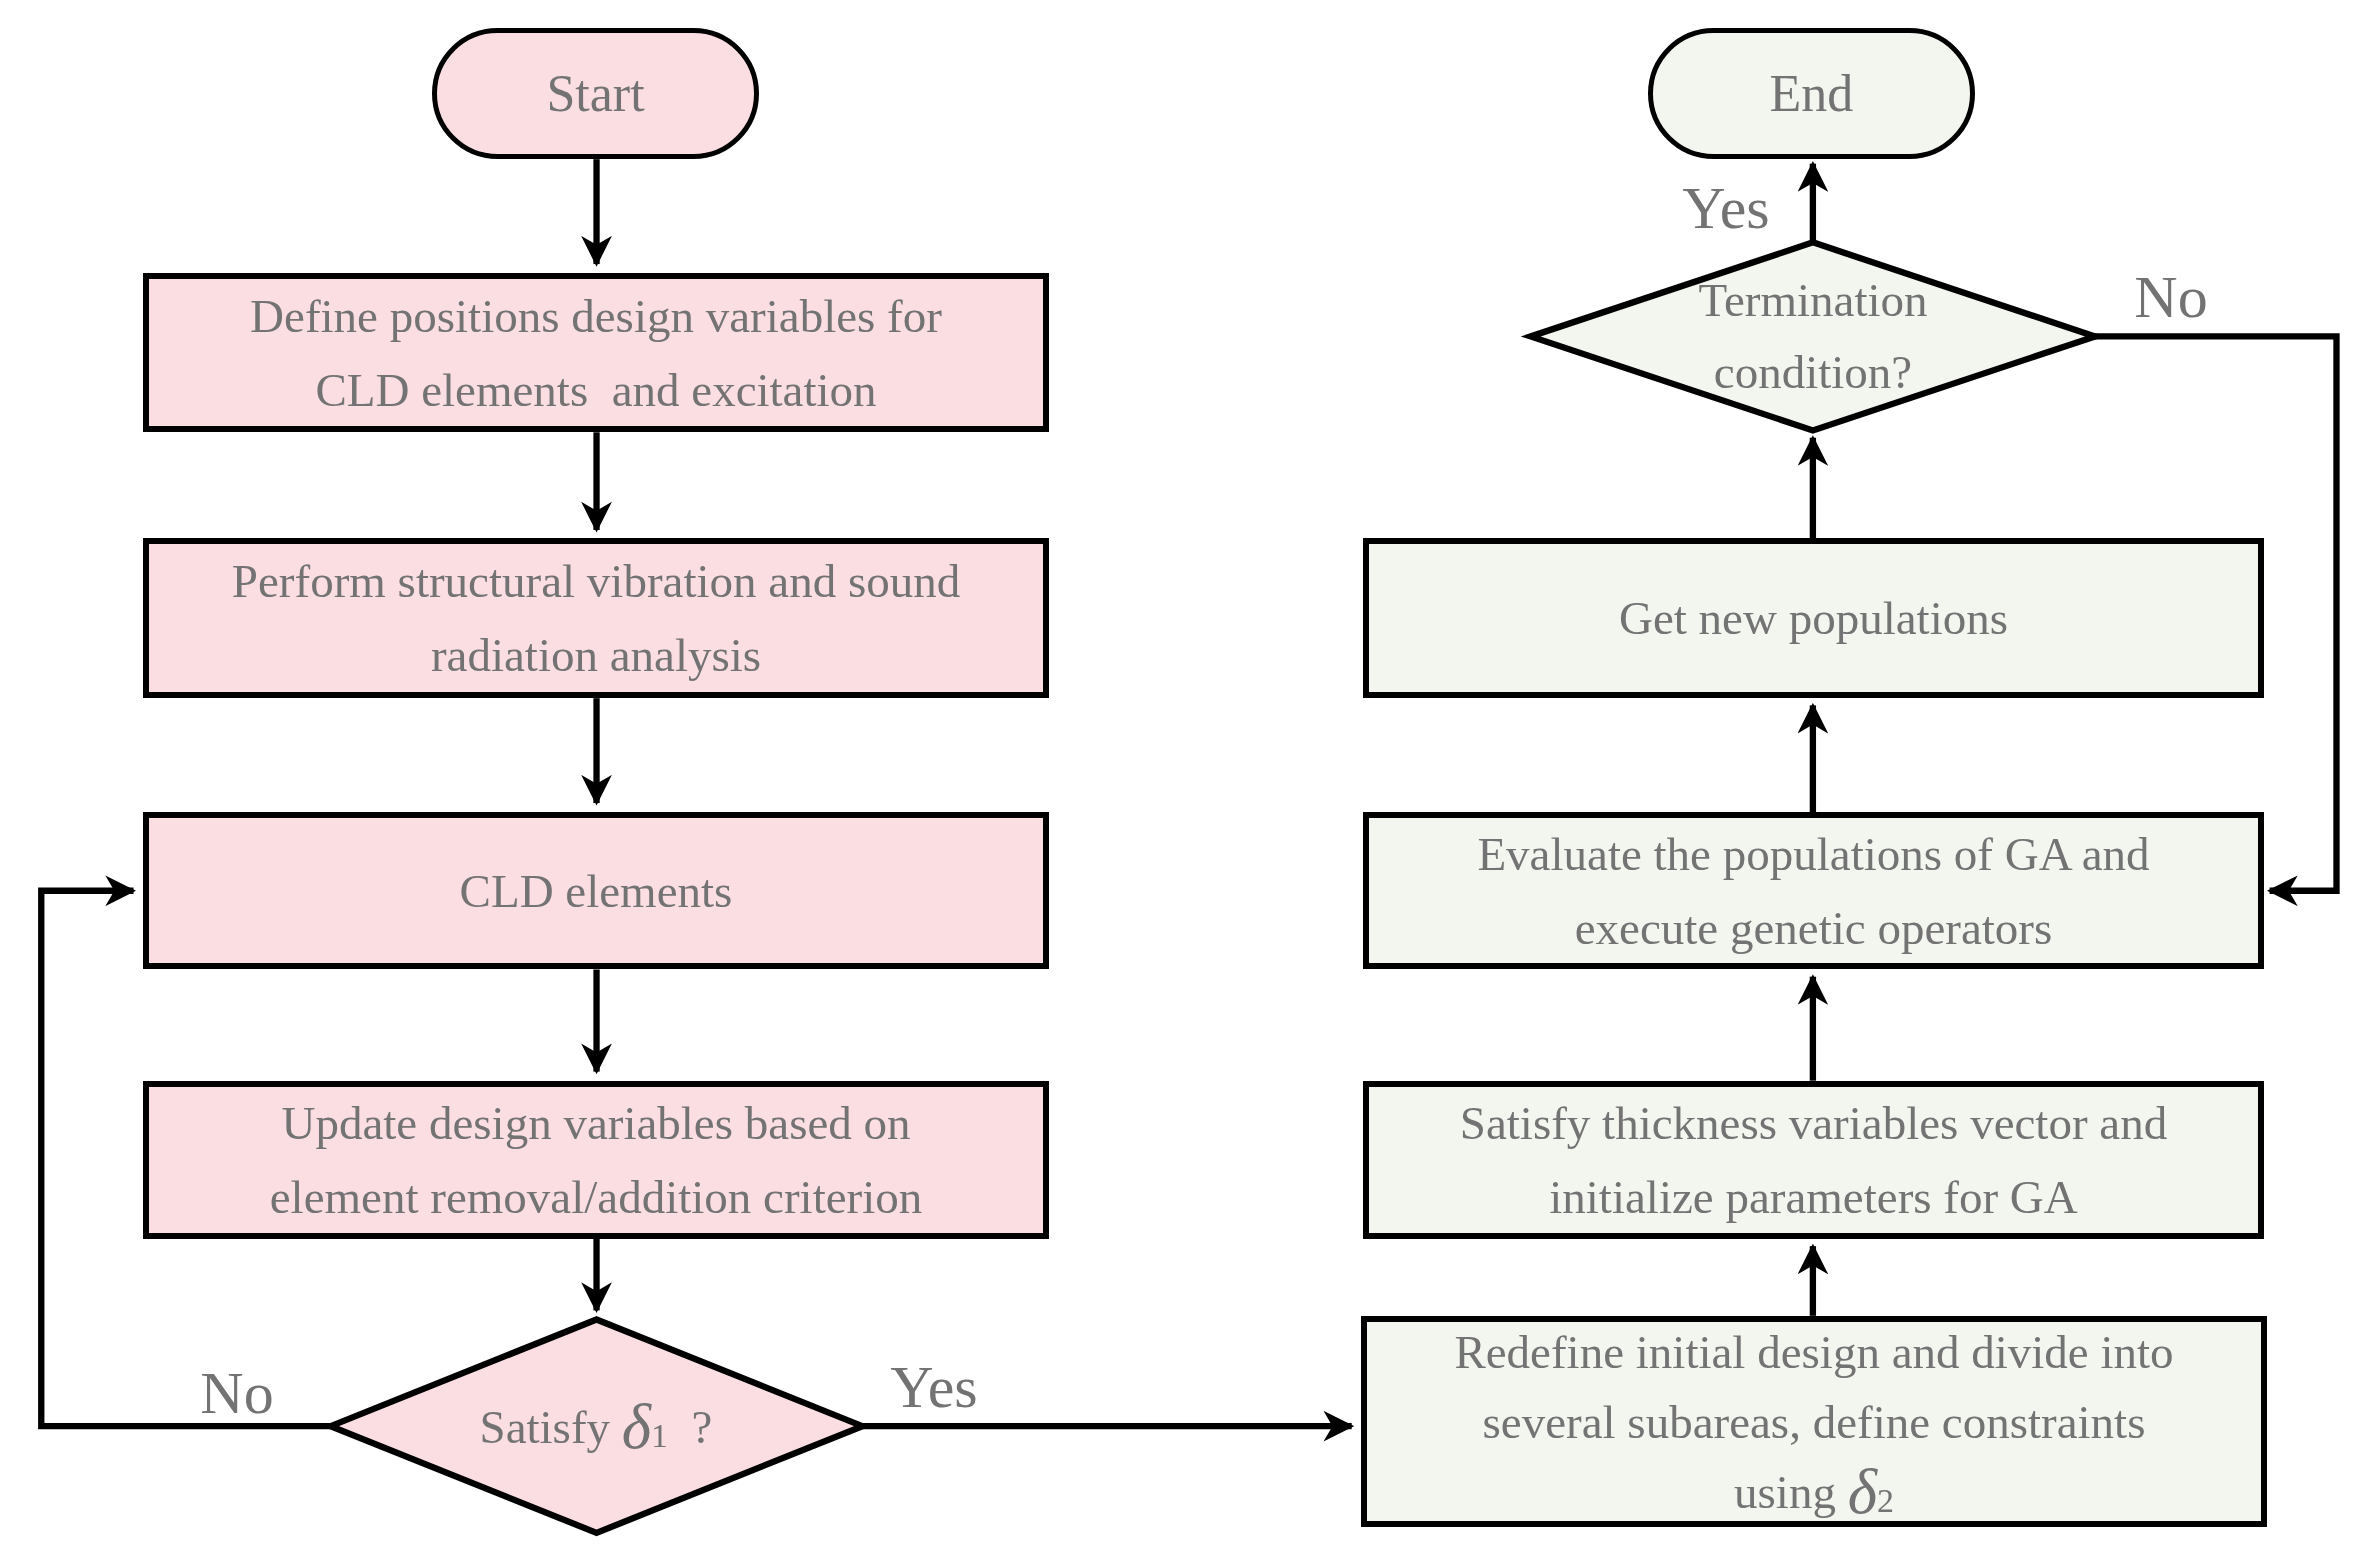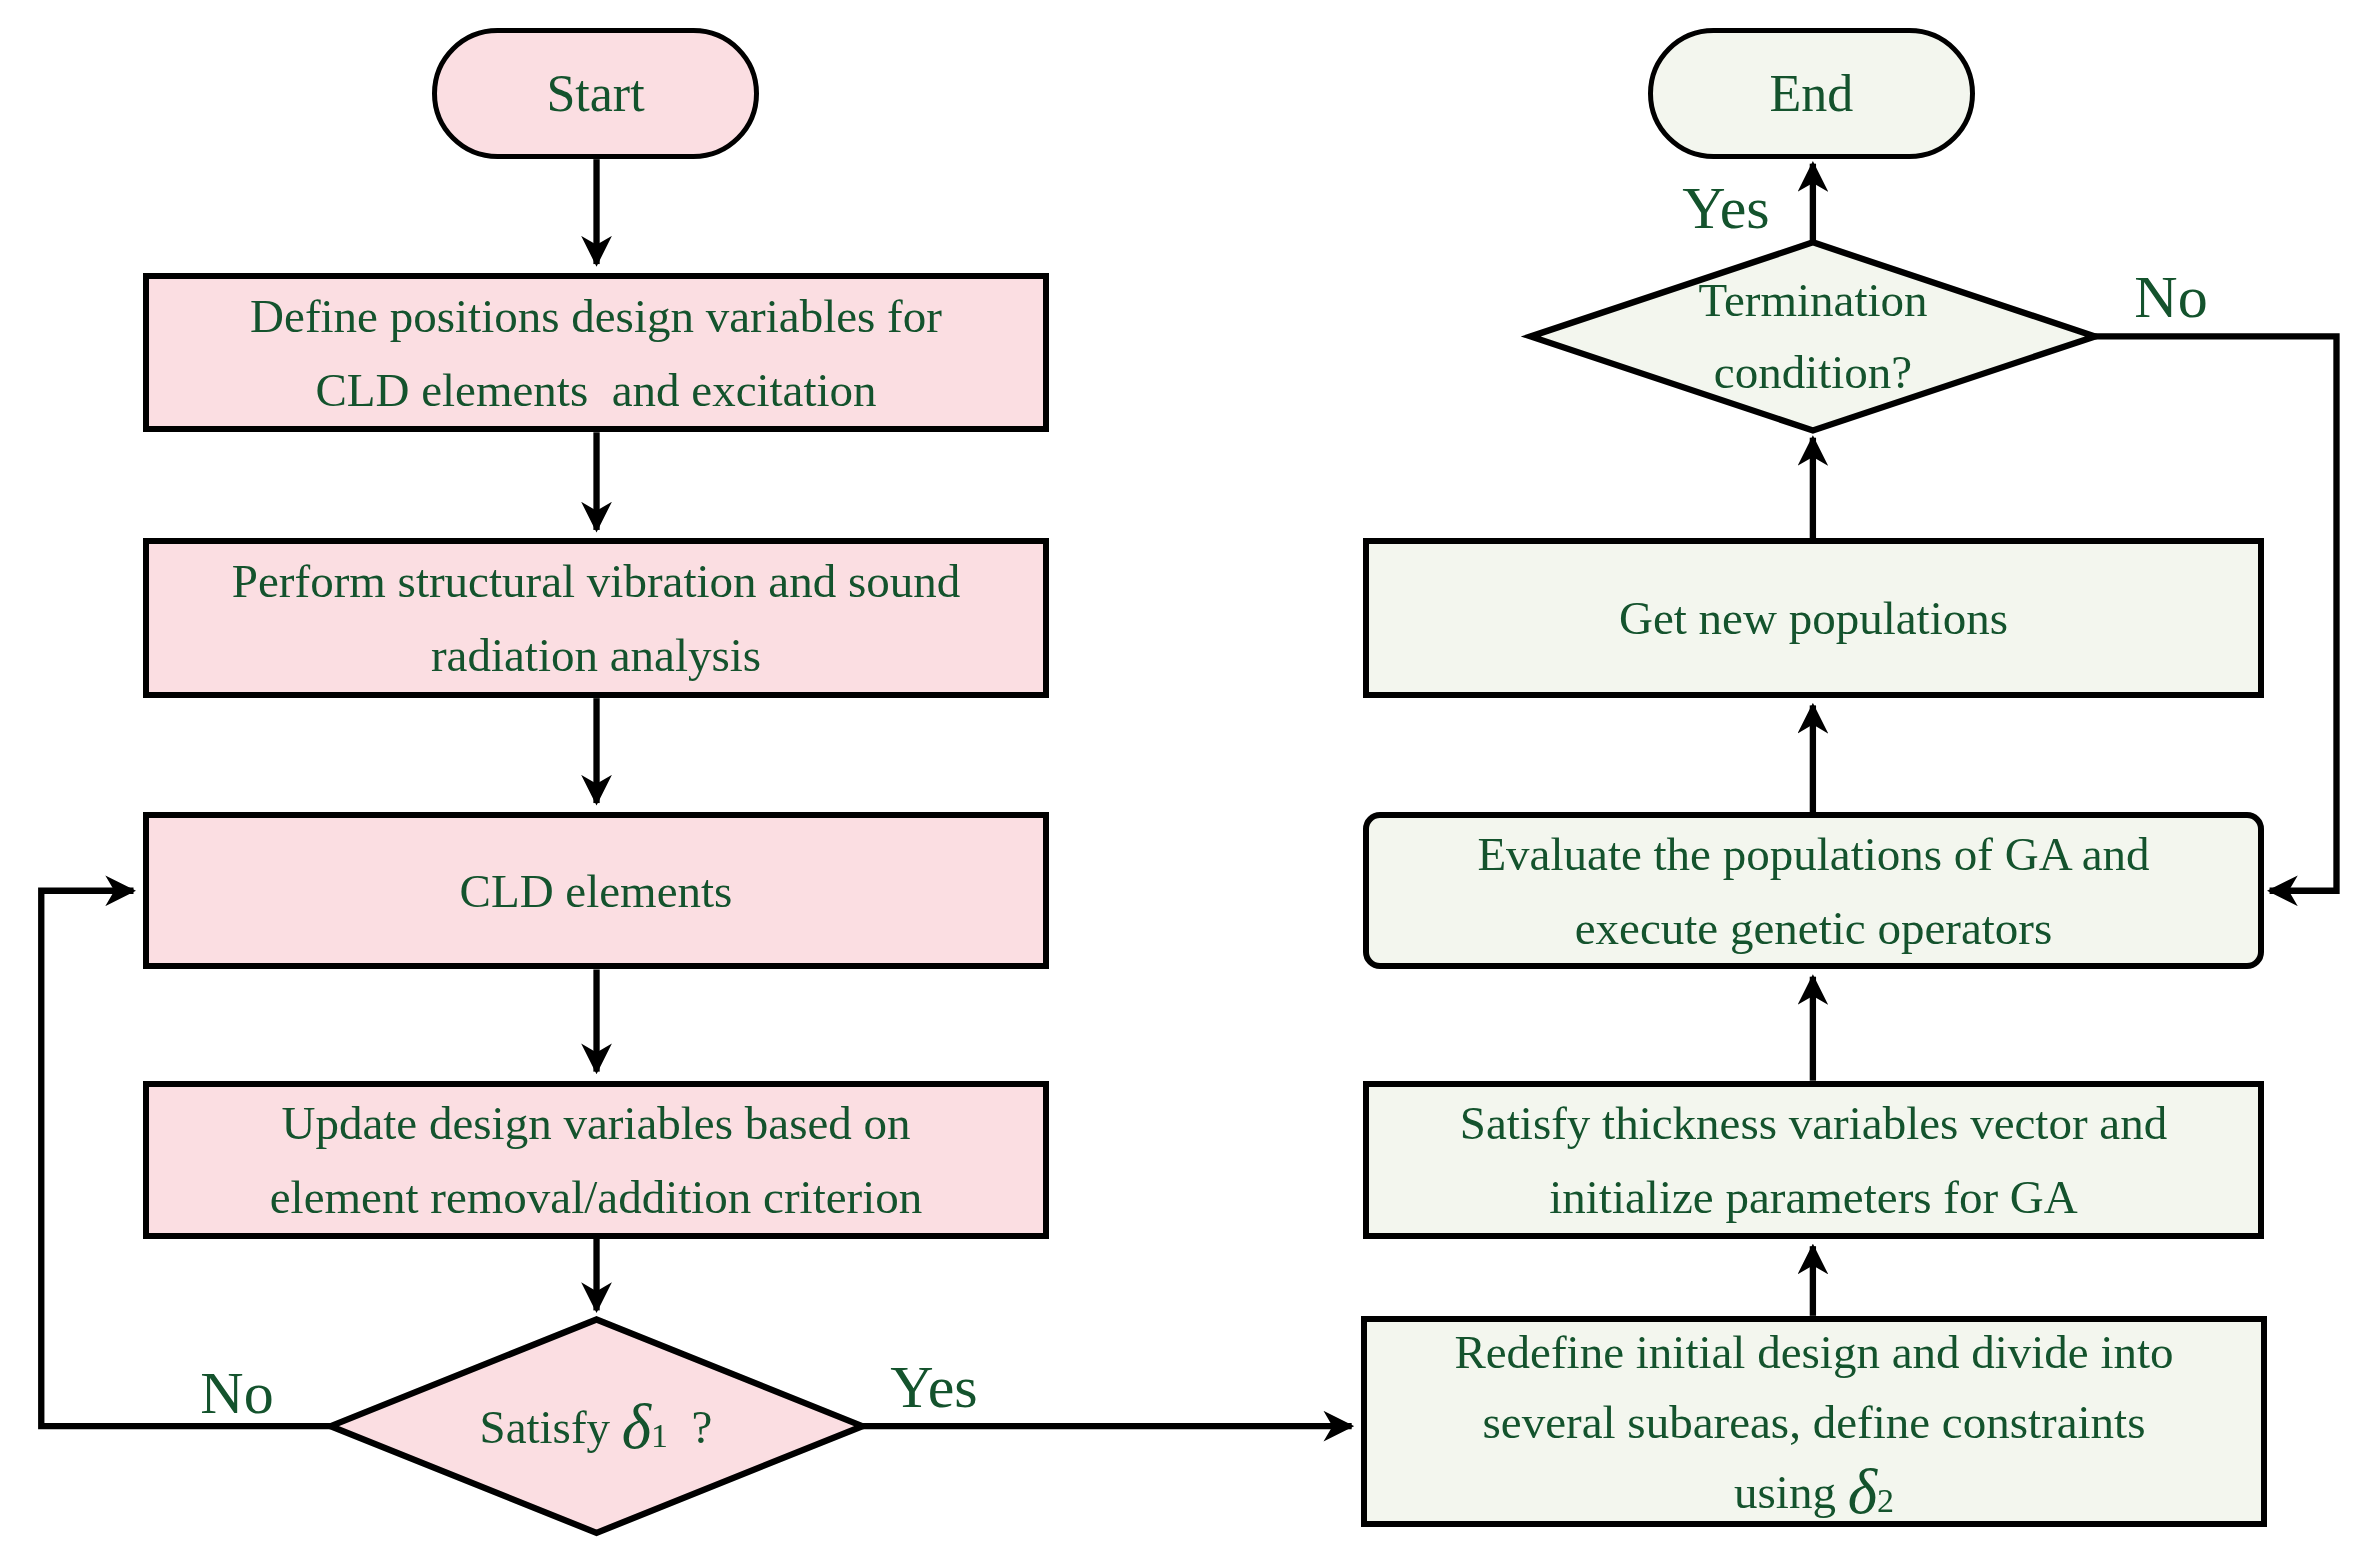--- a/index.html
+++ b/index.html
@@ -8,21 +8,21 @@
     --stroke: #000000;
     --background: #ffffff;
   }
   html, body { margin: 0; padding: 0; background: var(--background); }
   .canvas {
     position: relative;
     width: 2366px;
     height: 1560px;
     background: var(--background);
     font-family: "Liberation Serif", "DejaVu Serif", serif;
-    color: #14532d;
+    color: #737373;
     overflow: hidden;
   }
   svg.connector-layer {
     position: absolute;
     left: 0; top: 0;
     width: 2366px; height: 1560px;
   }
   .connector {
     stroke: var(--stroke);
     stroke-width: 7;
@@ -162,21 +162,21 @@
 
   <div class="diamond-label" style="left:1531px; top:242px; width:564px; height:188px;">
     <span class="box-line">Termination</span>
     <span class="box-line">condition?</span>
   </div>
 
   <div class="node rect-box right-style" style="left:1363px; top:538px; width:901px; height:160px;">
     <span class="box-line">Get new populations</span>
   </div>
 
-  <div class="node rect-box right-style" style="left:1363px; top:812px; width:901px; height:157px;border-radius:17px;">
+  <div class="node rect-box right-style" style="left:1363px; top:812px; width:901px; height:157px;">
     <span class="box-line">Evaluate the populations of GA and</span>
     <span class="box-line">execute genetic operators</span>
   </div>
 
   <div class="node rect-box right-style" style="left:1363px; top:1081px; width:901px; height:158px;">
     <span class="box-line">Satisfy thickness variables vector and</span>
     <span class="box-line">initialize parameters for GA</span>
   </div>
 
   <div class="node rect-box right-style" style="left:1361px; top:1316px; width:906px; height:211px; line-height:70px;">

